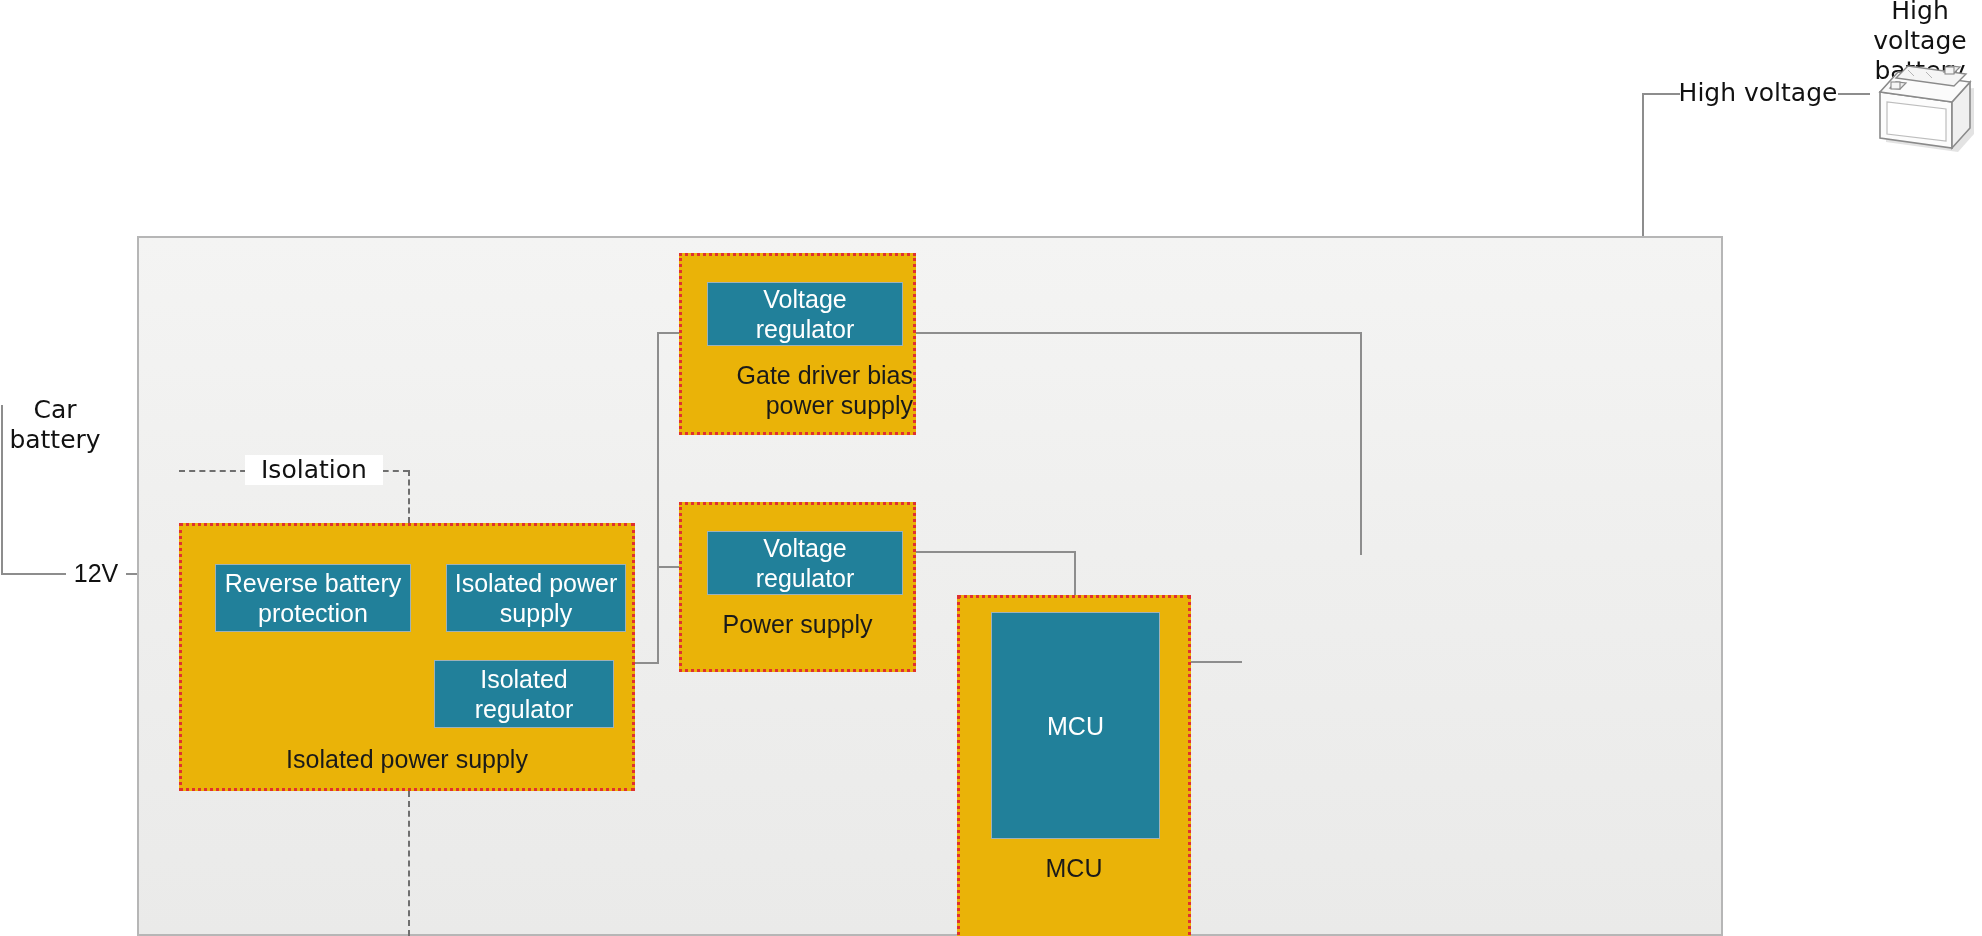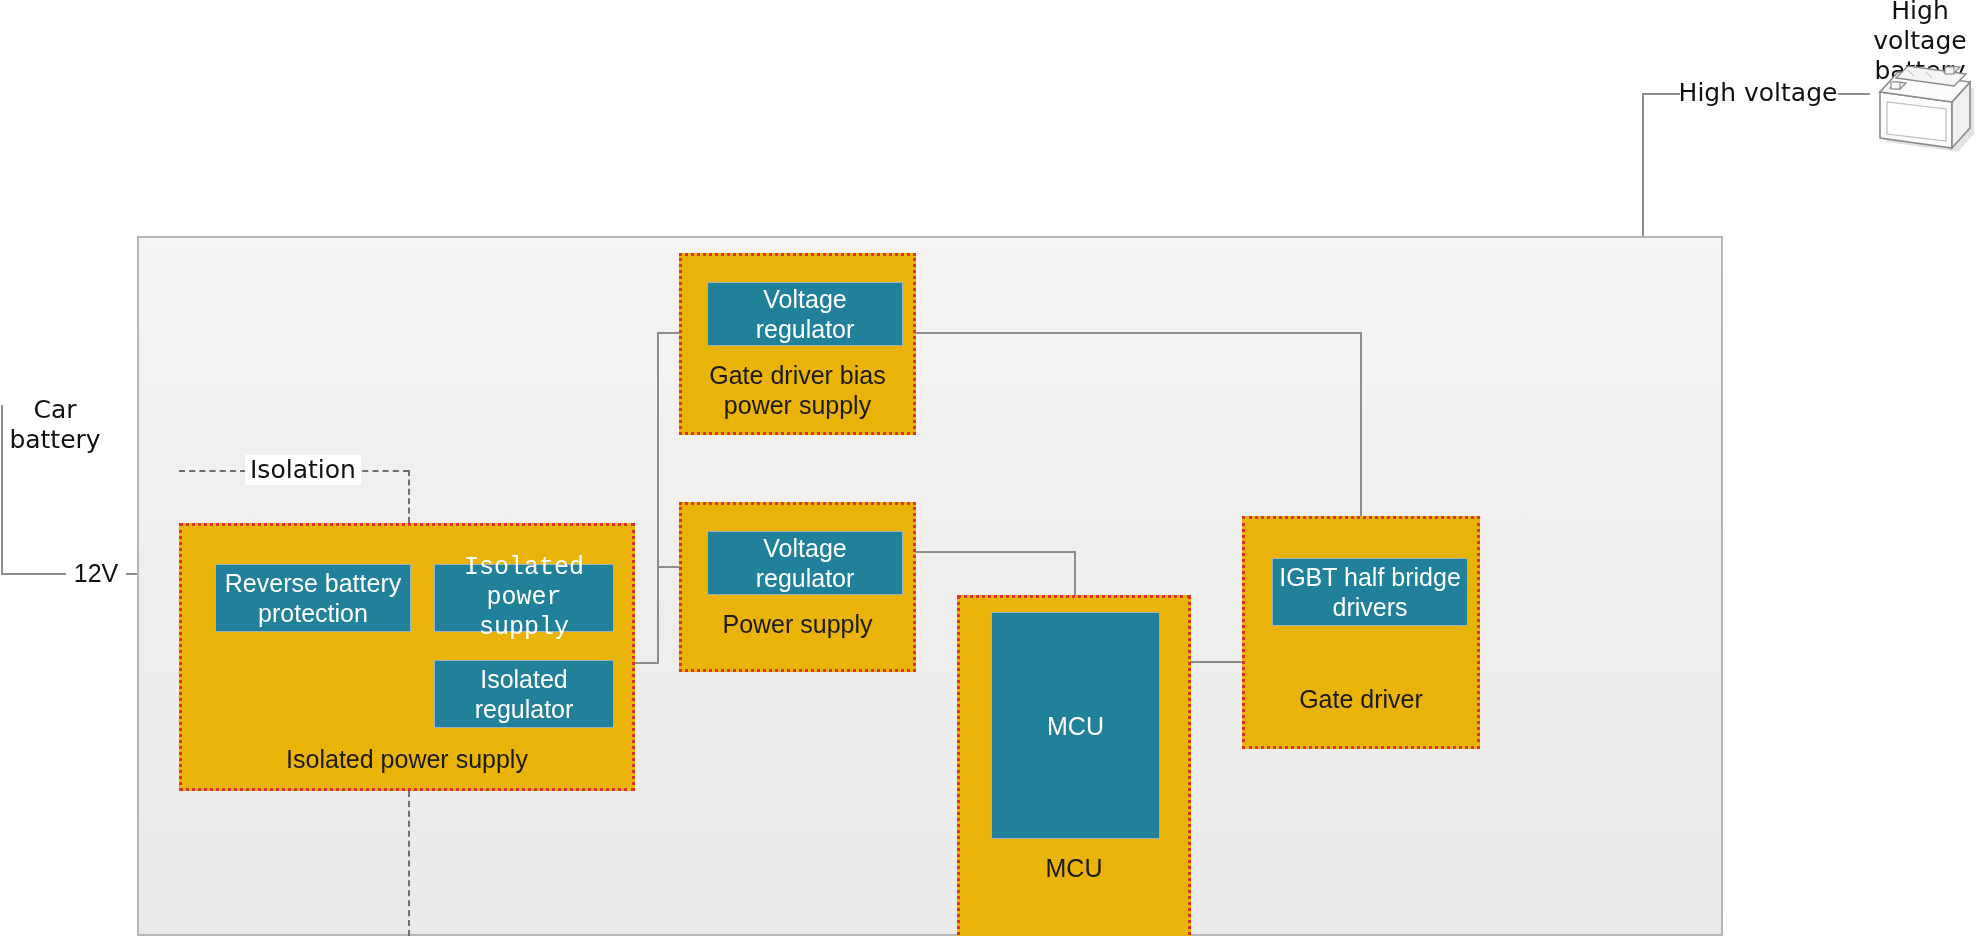--- a/index.html
+++ b/index.html
@@ -56,21 +56,21 @@
 
   
   .iso-h{position:absolute;height:0;border-top:2px dashed #6f6f6f;}
   .iso-v{position:absolute;width:0;border-left:2px dashed #6f6f6f;}
   .iso-label{
     position:absolute;
     background:#ffffff;
     color:#111111;
     font-size:25px;
     line-height:30px;
-    padding:0 5px;
+    padding:0 16px;
     font-family:"DejaVu Sans",sans-serif;
     z-index:4;
   }
 
   
   .txt{
     position:absolute;
     color:#111111;
     font-size:25px;
     line-height:30px;
@@ -135,37 +135,37 @@
   <div class="enclosure" style="left:137px;top:236px;width:1586px;height:700px;"></div>
 
   <div class="iso-h" style="left:179px;top:470px;width:230px;"></div>
   <div class="iso-v" style="left:408px;top:470px;height:53px;"></div>
   <div class="iso-v" style="left:408px;top:791px;height:145px;"></div>
   <div class="iso-label" style="left:245px;top:455px;">Isolation</div>
 
   <div class="group" style="left:179px;top:523px;width:456px;height:268px;">
     <div class="block" style="left:33px;top:38px;width:196px;height:68px;">Reverse battery
 protection</div>
-    <div class="block" style="left:252px;top:38px;width:180px;height:68px;font-family:Liberation Mono, monospace;">Isolated power
+    <div class="block" style="left:264px;top:38px;width:180px;height:68px;">Isolated power
 supply</div>
     <div class="block" style="left:252px;top:134px;width:180px;height:68px;">Isolated
 regulator</div>
     <div class="group-label" style="top:218px;">Isolated power supply</div>
   </div>
 
   <div class="wire-h" style="left:635px;top:662px;width:22px;"></div>
   <div class="wire-v" style="left:657px;top:332px;height:332px;"></div>
 
   <div class="wire-h" style="left:657px;top:332px;width:22px;"></div>
 
   <div class="wire-h" style="left:657px;top:566px;width:22px;"></div>
 
   <div class="group" style="left:679px;top:253px;width:237px;height:182px;">
     <div class="block" style="left:25px;top:26px;width:196px;height:64px;">Voltage regulator</div>
-    <div class="group-label" style="top:104px;">Gate driver bias
+    <div class="group-label" style="top:104px;text-align:right;">Gate driver bias
 power supply</div>
   </div>
 
   <div class="wire-h" style="left:916px;top:332px;width:444px;"></div>
   <div class="wire-v" style="left:1360px;top:332px;height:223px;"></div>
 
   <div class="group" style="left:679px;top:502px;width:237px;height:170px;">
     <div class="block" style="left:25px;top:26px;width:196px;height:64px;">Voltage regulator</div>
     <div class="group-label" style="top:104px;">Power supply</div>
   </div>
@@ -173,19 +173,14 @@
   <div class="wire-h" style="left:916px;top:551px;width:158px;"></div>
   <div class="wire-v" style="left:1074px;top:551px;height:44px;"></div>
 
   <div class="group" style="left:957px;top:595px;width:234px;height:396px;">
     <div class="block" style="left:31px;top:14px;width:169px;height:227px;">MCU</div>
     <div class="group-label" style="top:255px;">MCU</div>
   </div>
 
   <div class="wire-h" style="left:1191px;top:661px;width:51px;"></div>
 
-  <div class="group" style="left:1242px;top:516px;width:238px;height:233px;">
-    <div class="block" style="left:27px;top:39px;width:196px;height:68px;">IGBT half bridge
-drivers</div>
-    <div class="group-label" style="top:165px;">Gate driver</div>
-  </div>
 
 </div>
 
 </body></html>

